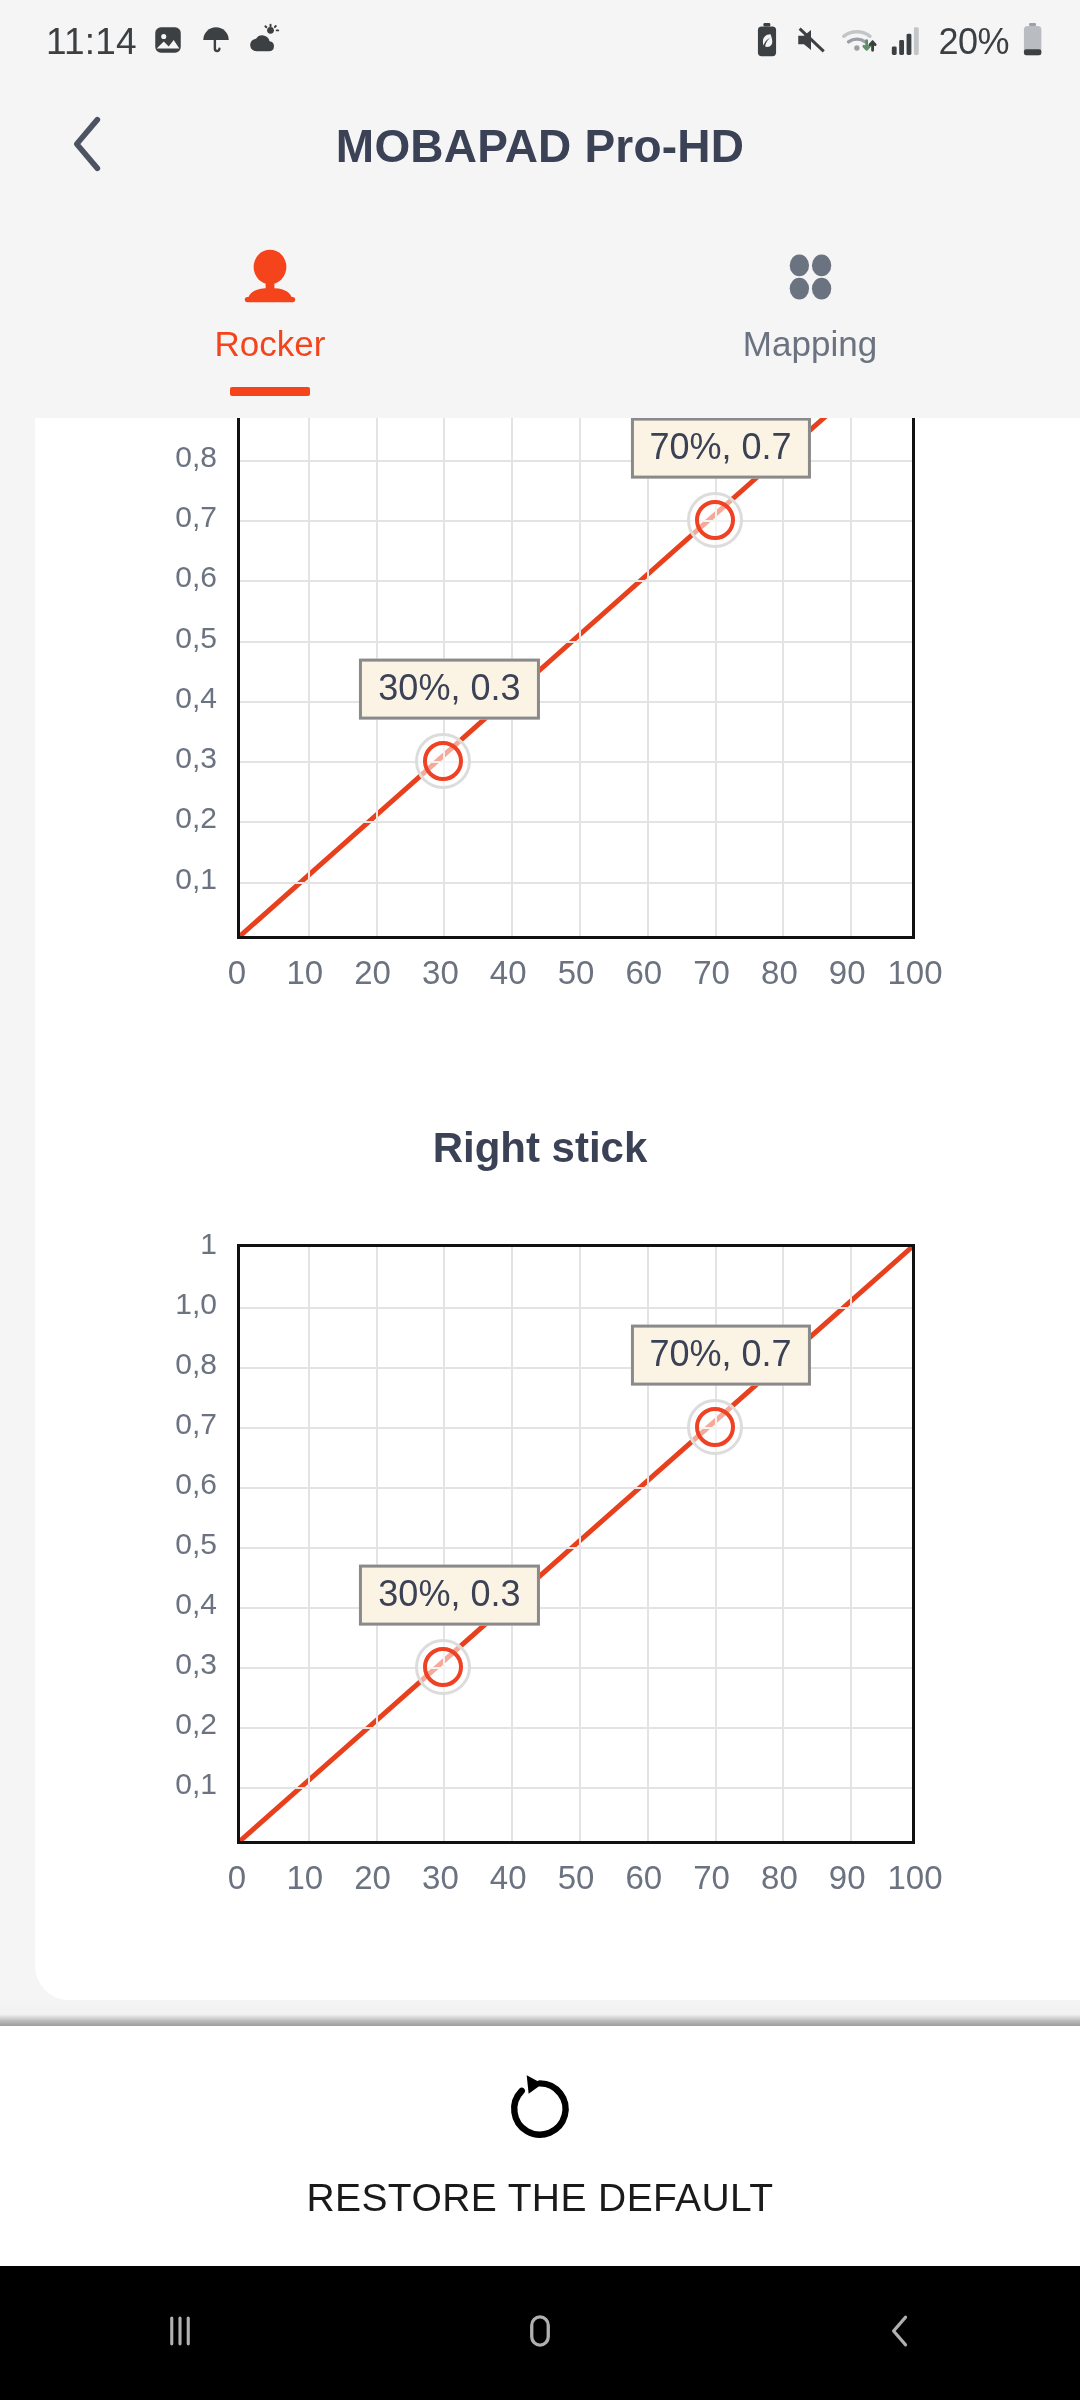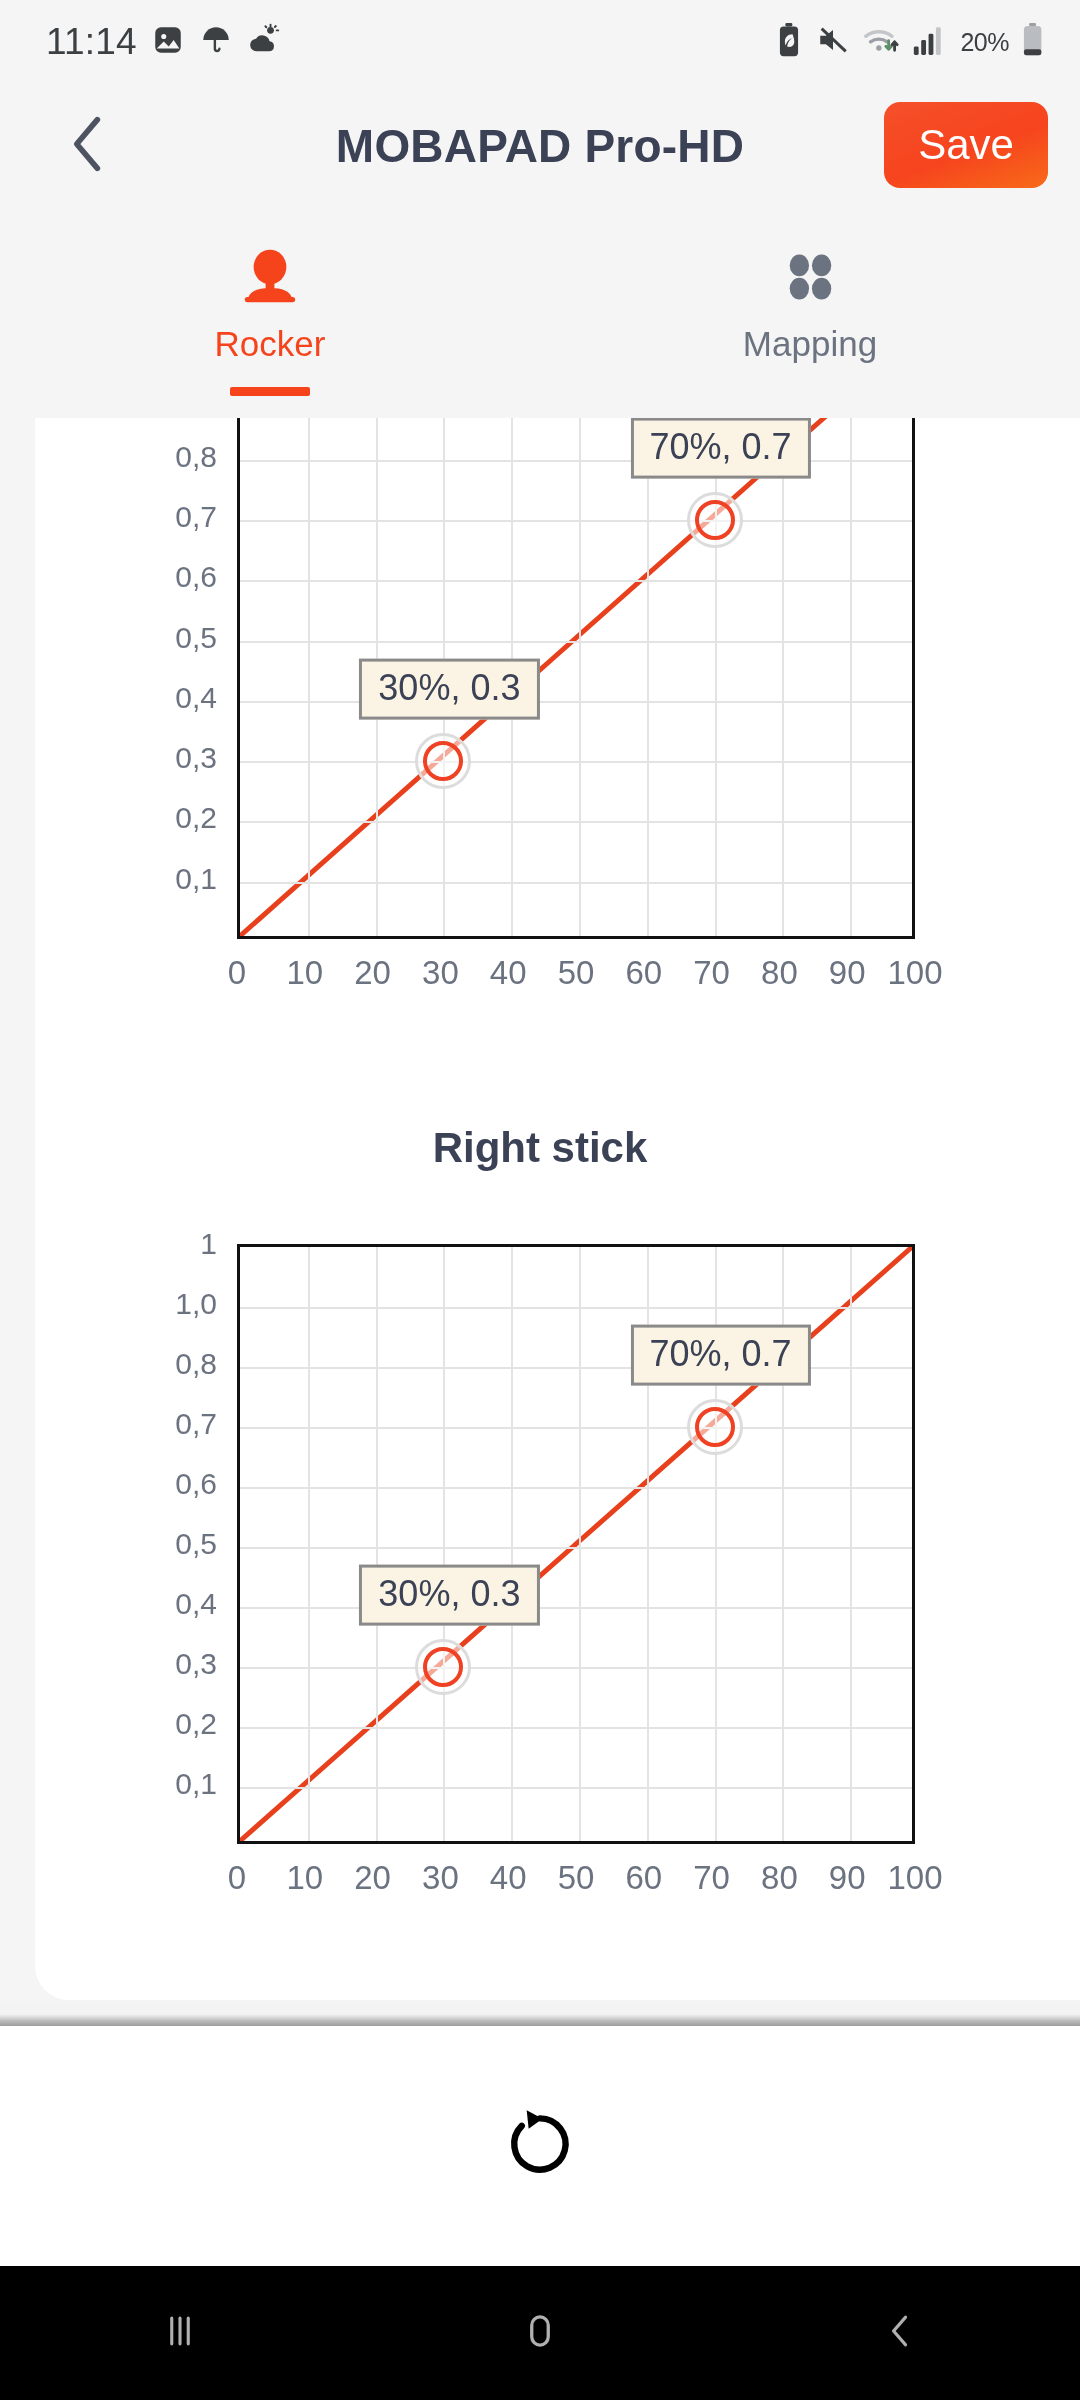--- a/index.html
+++ b/index.html
@@ -13,21 +13,21 @@
   
   .statusbar {
     position: absolute; left: 0; top: 0; width: 1080px; height: 84px;
     background: #f5f5f5;
     display: flex; align-items: center; justify-content: space-between;
     padding: 0 34px 0 46px;
   }
   .sb-left { display: flex; align-items: center; gap: 14px; }
   .sb-time { font-size: 37px; color: #3c4043; letter-spacing: .2px; }
   .sb-right { display: flex; align-items: center; gap: 11px; }
-  .sb-pct { font-size: 25px; color: #3c4043; margin-left: 4px; letter-spacing: -.5px;}
+  .sb-pct { font-size: 36px; color: #3c4043; margin-left: 4px; letter-spacing: -.5px;}
 
   
   .header {
     position: absolute; left: 0; top: 84px; width: 1080px; height: 124px;
     background: #f5f5f5;
   }
   .back-btn {
     position: absolute; left: 52px; top: 26px; width: 72px; height: 72px;
     display: flex; align-items: center; justify-content: center;
   }
@@ -210,21 +210,20 @@
 
   <div class="header">
     <div class="back-btn">
       <span>
         <svg width="46" height="60" viewBox="0 0 24 32">
             <path d="M17 3L6 16l11 13" stroke="#4e5362" stroke-width="3" fill="none" stroke-linecap="round" stroke-linejoin="round"></path>
           </svg>
       </span>
     </div>
     <div class="page-title">MOBAPAD Pro-HD</div>
-    <button class="save-btn">Save</button>
   </div>
 
   <div class="tabbar">
 
     <div class="tab active">
       <span class="tab-ico">
         <svg width="64" height="60" viewBox="0 0 32 30">
           <ellipse cx="16" cy="10" rx="8.2" ry="8.6" fill="#f5441c"></ellipse>
           <rect x="13.8" y="15" width="4.4" height="6" fill="#f5441c"></rect>
           <path d="M5 25.5c1.2-3.4 4.6-5 11-5s9.8 1.6 11 5z" fill="#f5441c"></path>
@@ -369,20 +368,21 @@
 
   <div class="divider"></div>
 
   <div class="footer">
     <span>
       <svg width="74" height="74" viewBox="0 0 30 30">
         <path d="M15 4.6a10.4 10.4 0 1 1-7.4 3.05" stroke="#000" stroke-width="2.6" fill="none" stroke-linecap="round"></path>
         <path d="M9.6 1.3l6.4 3.5-5.6 4.0z" fill="#000"></path>
       </svg>
     </span>
+    <span class="footer-label">RESTORE THE DEFAULT</span>
   </div>
 
   <div class="navbar">
     <div class="nav-btn">
       <span>
         <svg width="44" height="44" viewBox="0 0 24 24">
             <g stroke="#b0b0b0" stroke-width="1.7" stroke-linecap="round">
               <line x1="7.5" y1="5" x2="7.5" y2="19"></line>
               <line x1="12" y1="5" x2="12" y2="19"></line>
               <line x1="16.5" y1="5" x2="16.5" y2="19"></line>

